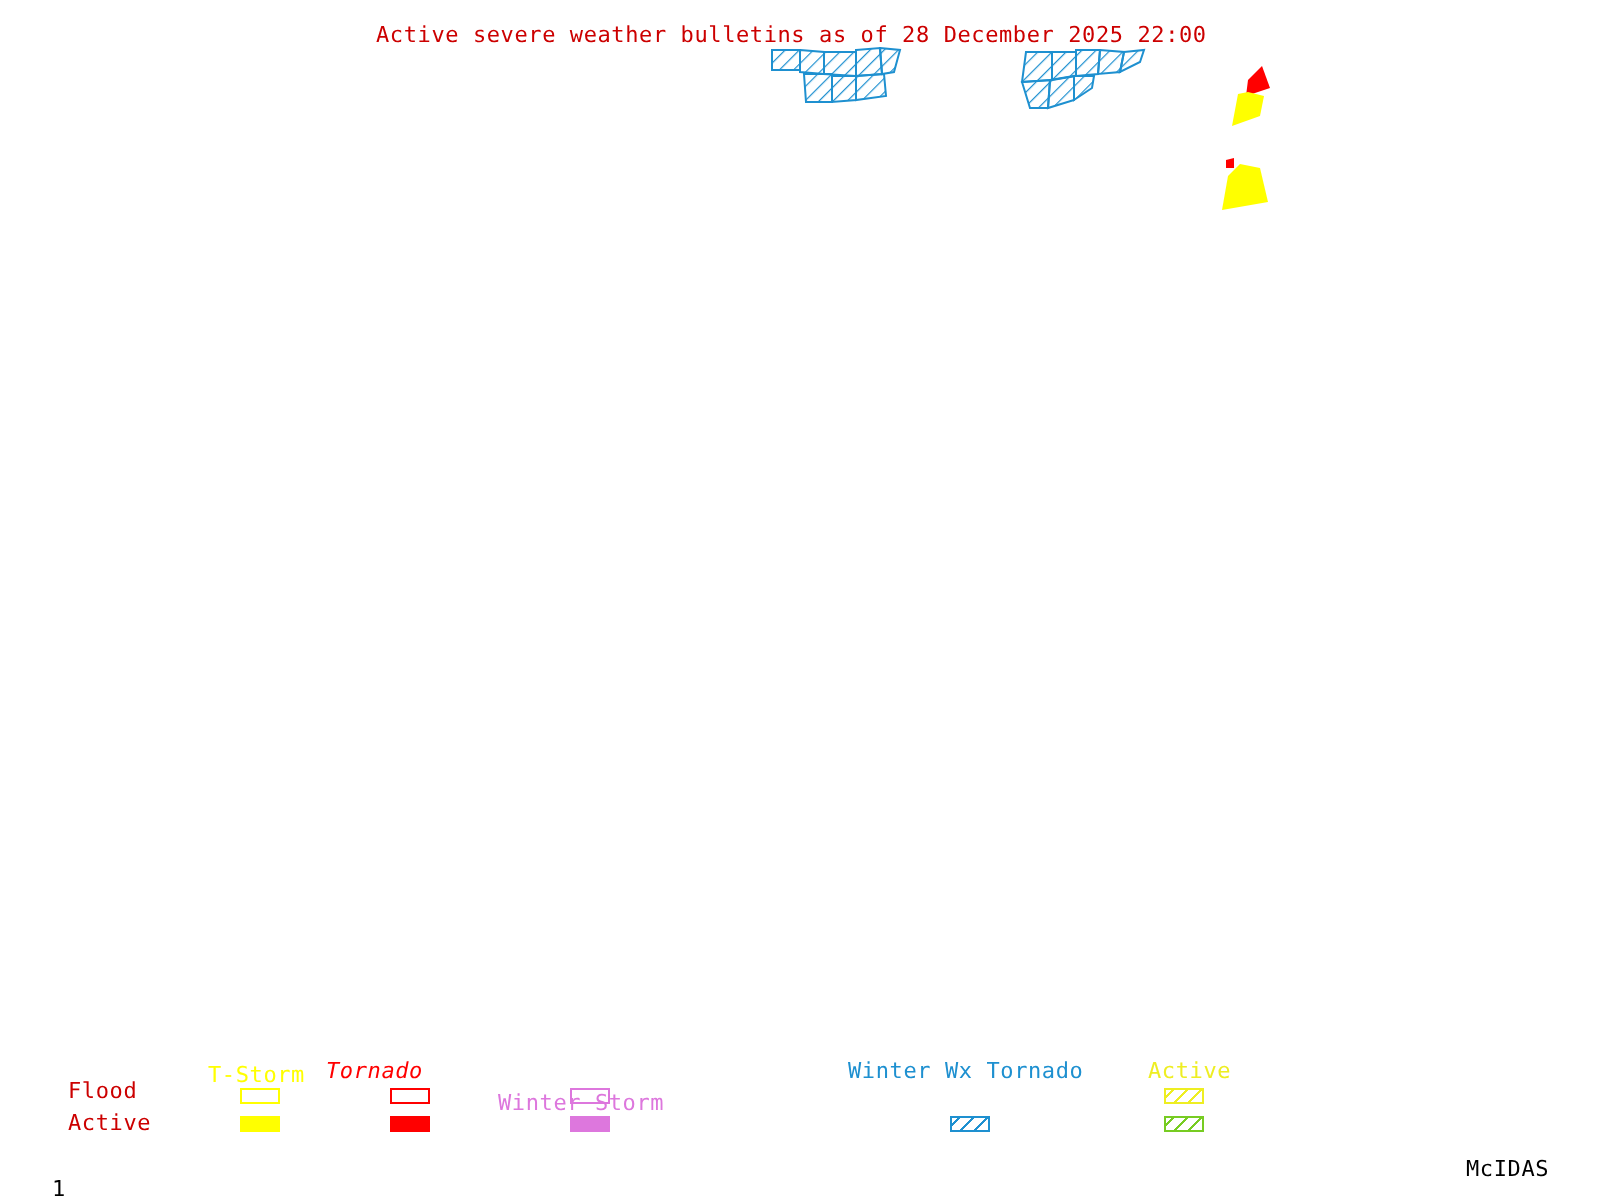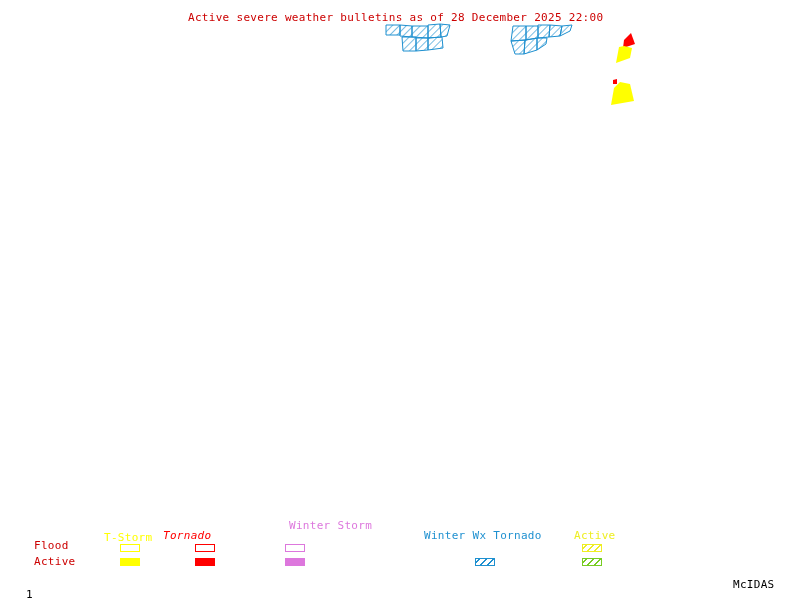--- a/index.html
+++ b/index.html
@@ -46,21 +46,21 @@
   </g>
 
   <polygon points="624,40 631,33 635,44 623,48" fill="#ff0000"></polygon>
   <polygon points="619,47 624,46 632,48 630,58 616,63" fill="#ffff00"></polygon>
   <polygon points="614,88 620,82 630,84 634,101 611,105" fill="#ffff00"></polygon>
   <polygon points="613,80 617,79 617,84 613,84" fill="#ff0000"></polygon>
 </svg>
 
 <div class="txt" style="left:104px;top:532px;color:#ffff00;">T-Storm</div>
 <div class="txt" style="left:163px;top:530px;color:#ff0000;font-style:italic;">Tornado</div>
-<div class="txt" style="left:249px;top:520px;color:#dd77dd;margin-left:40px;">Winter Storm</div>
+<div class="txt" style="left:249px;top:546px;color:#dd77dd;">Winter Storm</div>
 <div class="txt" style="left:424px;top:530px;color:#1e90d0;">Winter Wx Tornado</div>
 <div class="txt" style="left:574px;top:530px;color:#eeee22;">Active</div>
 
 <div class="txt" style="left:34px;top:540px;color:#cc0000;">Flood</div>
 <div class="txt" style="left:34px;top:556px;color:#cc0000;">Active</div>
 
 <div class="swatch" style="left:120px;top:544px;border:1px solid #ffff00;"></div>
 <div class="swatch" style="left:120px;top:558px;background:#ffff00;"></div>
 <div class="swatch" style="left:195px;top:544px;border:1px solid #ff0000;"></div>
 <div class="swatch" style="left:195px;top:558px;background:#ff0000;"></div>

